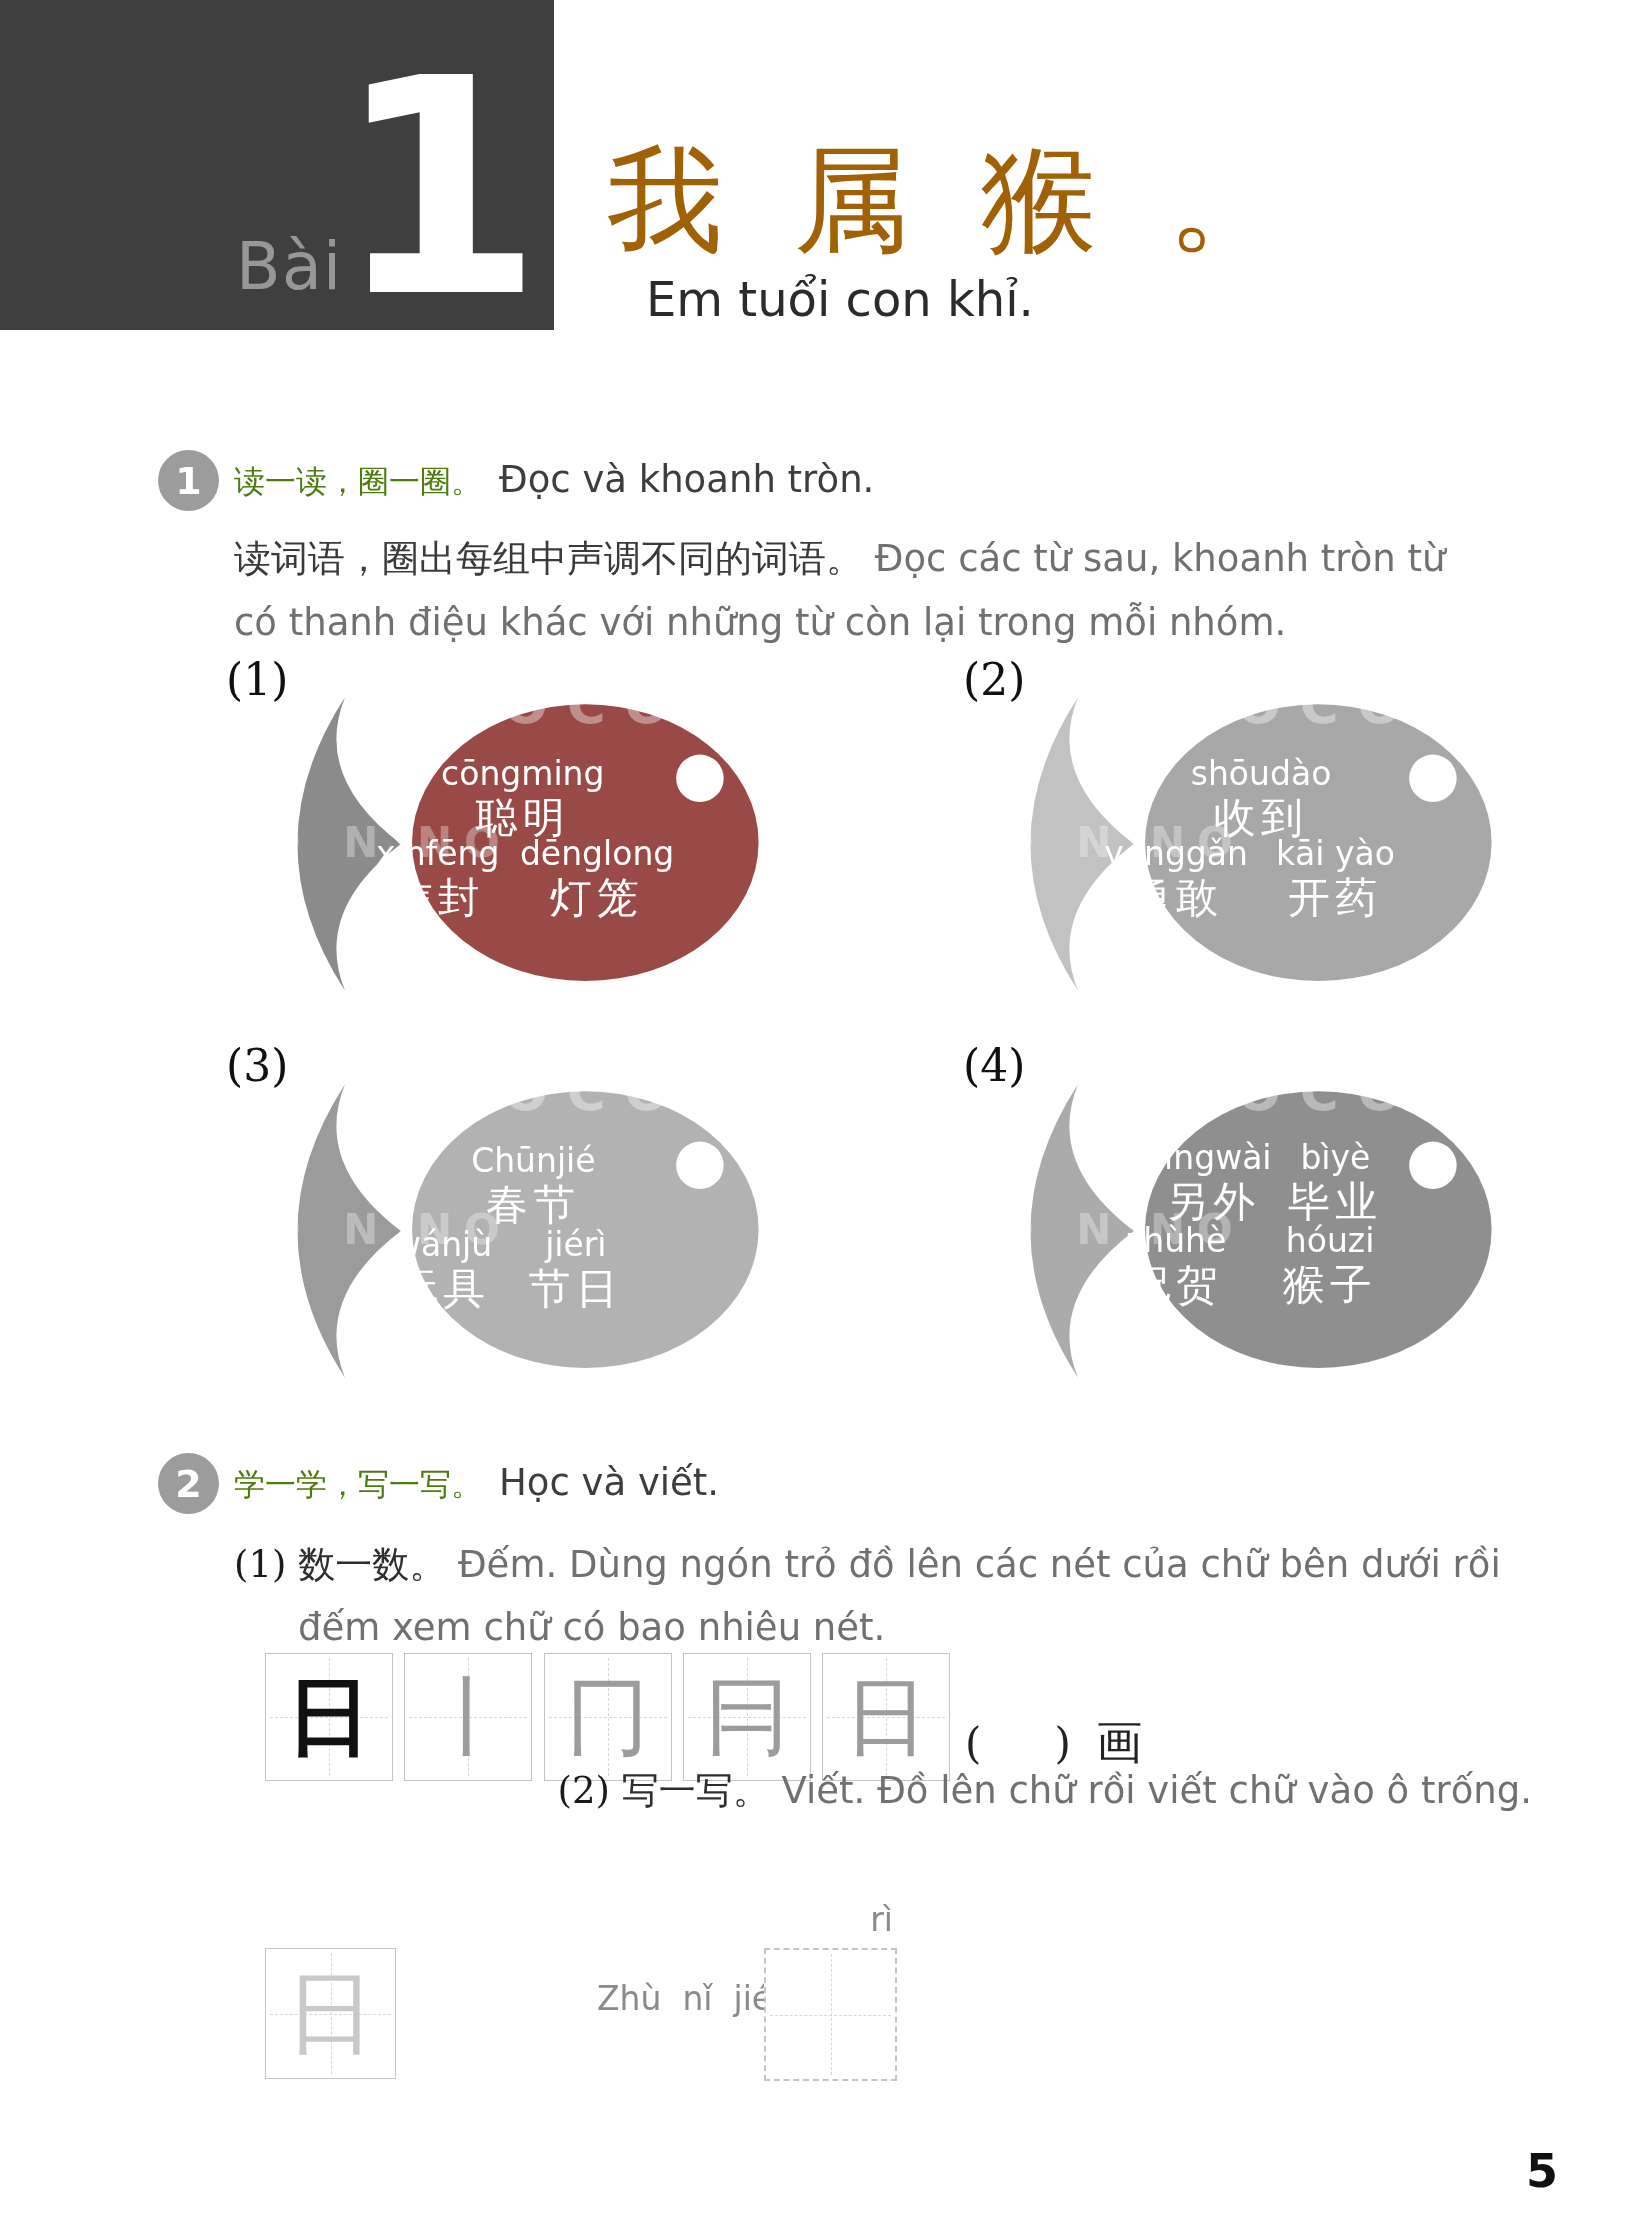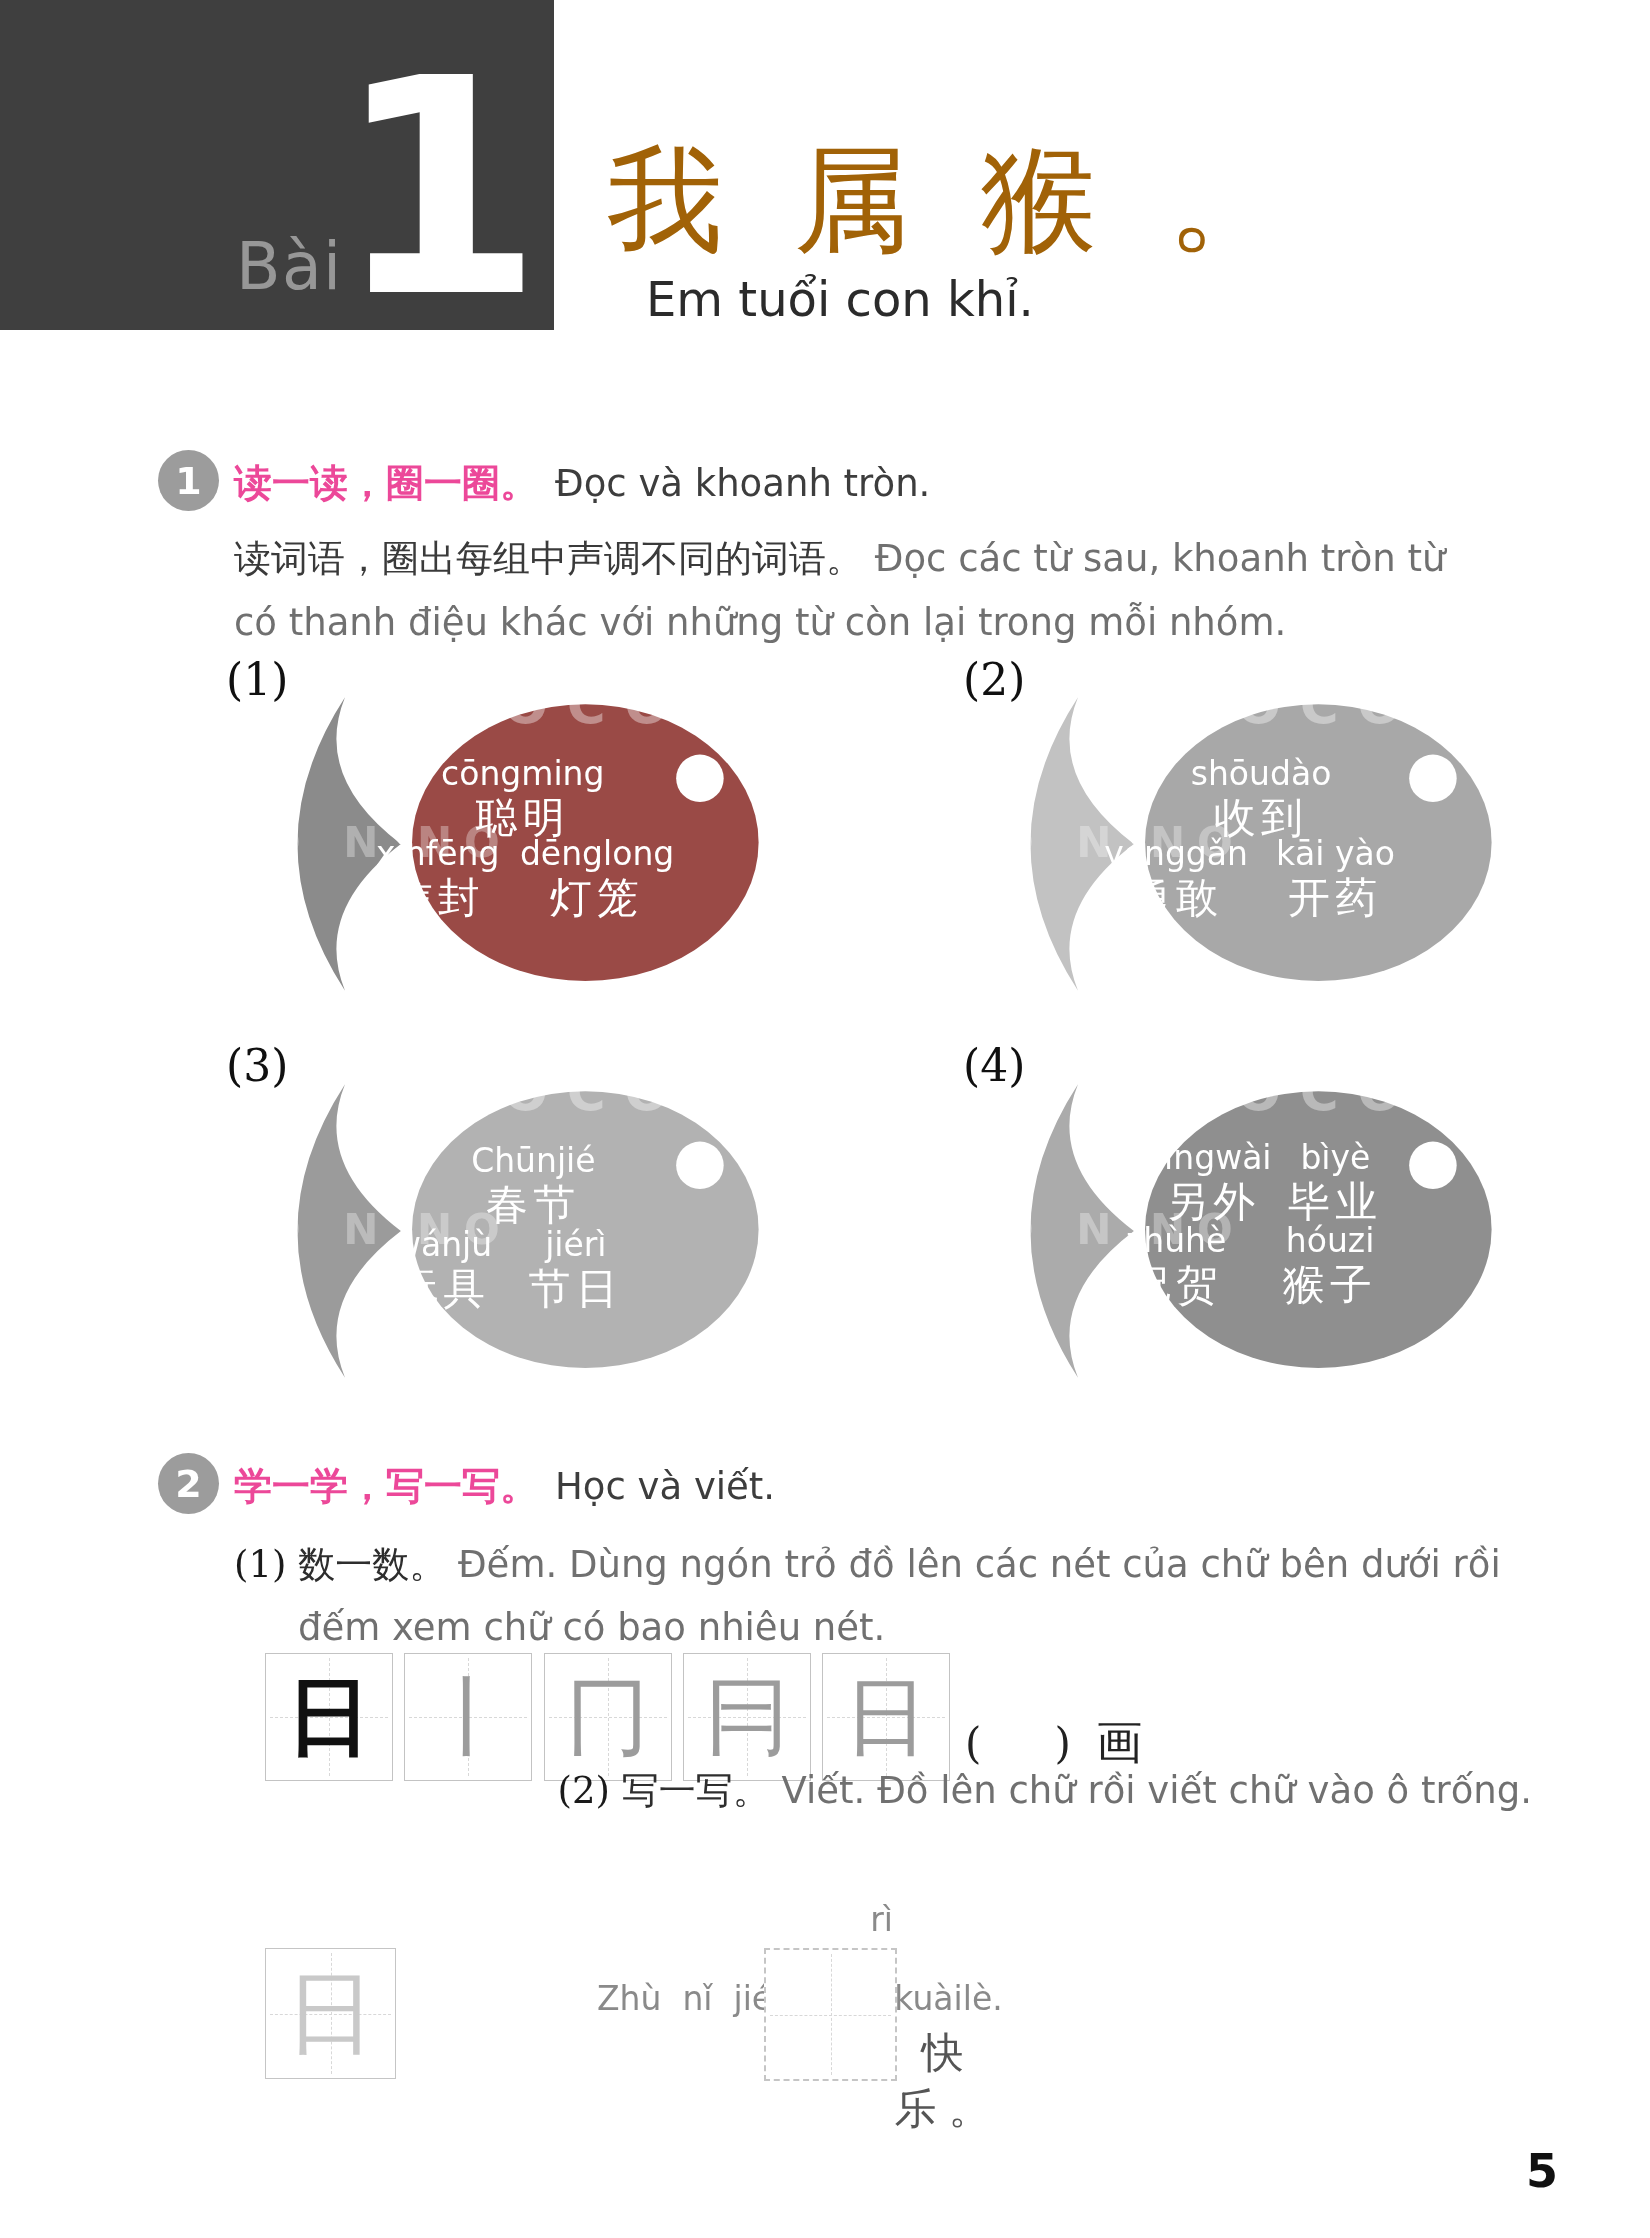--- a/index.html
+++ b/index.html
@@ -13,21 +13,21 @@
   .title-cn{position:absolute;left:607px;top:123px;font-size:116px;letter-spacing:17px;color:#a16207;
             font-family:"DejaVu Serif","Liberation Serif",serif;}
   .title-vi{position:absolute;left:610px;top:271px;font-size:48px;color:#2b2b2b;margin-left:36px;}
 
   
   .badge{position:absolute;width:61px;height:61px;border-radius:50%;background:#9c9c9c;color:#fff;
          display:flex;align-items:center;justify-content:center;font-size:38px;font-weight:bold;}
   .badge1{left:158px;top:450px;}
   .badge2{left:158px;top:1453px;}
   .ex-heading{position:absolute;left:234px;display:flex;align-items:baseline;gap:17px;white-space:nowrap;}
-  .ex-heading .cn{font-size:38px;font-weight:bold;color:#ec4899;}
+  .ex-heading .cn{font-size:31px;font-weight:normal;color:#4d7c0f;}
   .ex-heading .vi{font-size:37px;color:#3d3d3d;}
   .h1{top:458px;} .h2{top:1461px;}
   .instruction{position:absolute;left:234px;top:527px;width:1247px;font-size:37px;line-height:1.72;}
   .instruction .cn{color:#3a3a3a;}
   .instruction .vi{color:#707070;}
 
   
   .group-label{position:absolute;font-size:44px;color:#101010;font-family:"DejaVu Serif","Liberation Serif",serif;}
   .gl1{left:226px;top:654px;} .gl2{left:963px;top:654px;}
   .gl3{left:226px;top:1040px;} .gl4{left:963px;top:1040px;}
@@ -246,21 +246,17 @@
     <span class="ch">日</span>
   </div>
 
   <div class="phrase ph1">
     <div class="py">Zhù  nǐ  jié</div>
   </div>
 
   <div class="ri-label">rì</div>
   <div class="writebox"></div>
 
-  <div class="phrase ph2">
-    <div class="py">kuàilè.</div>
-    <div class="hz">快乐。</div>
-  </div>
 
   <div class="page-num">5</div>
 
 </div>
 
 
 </body></html>

